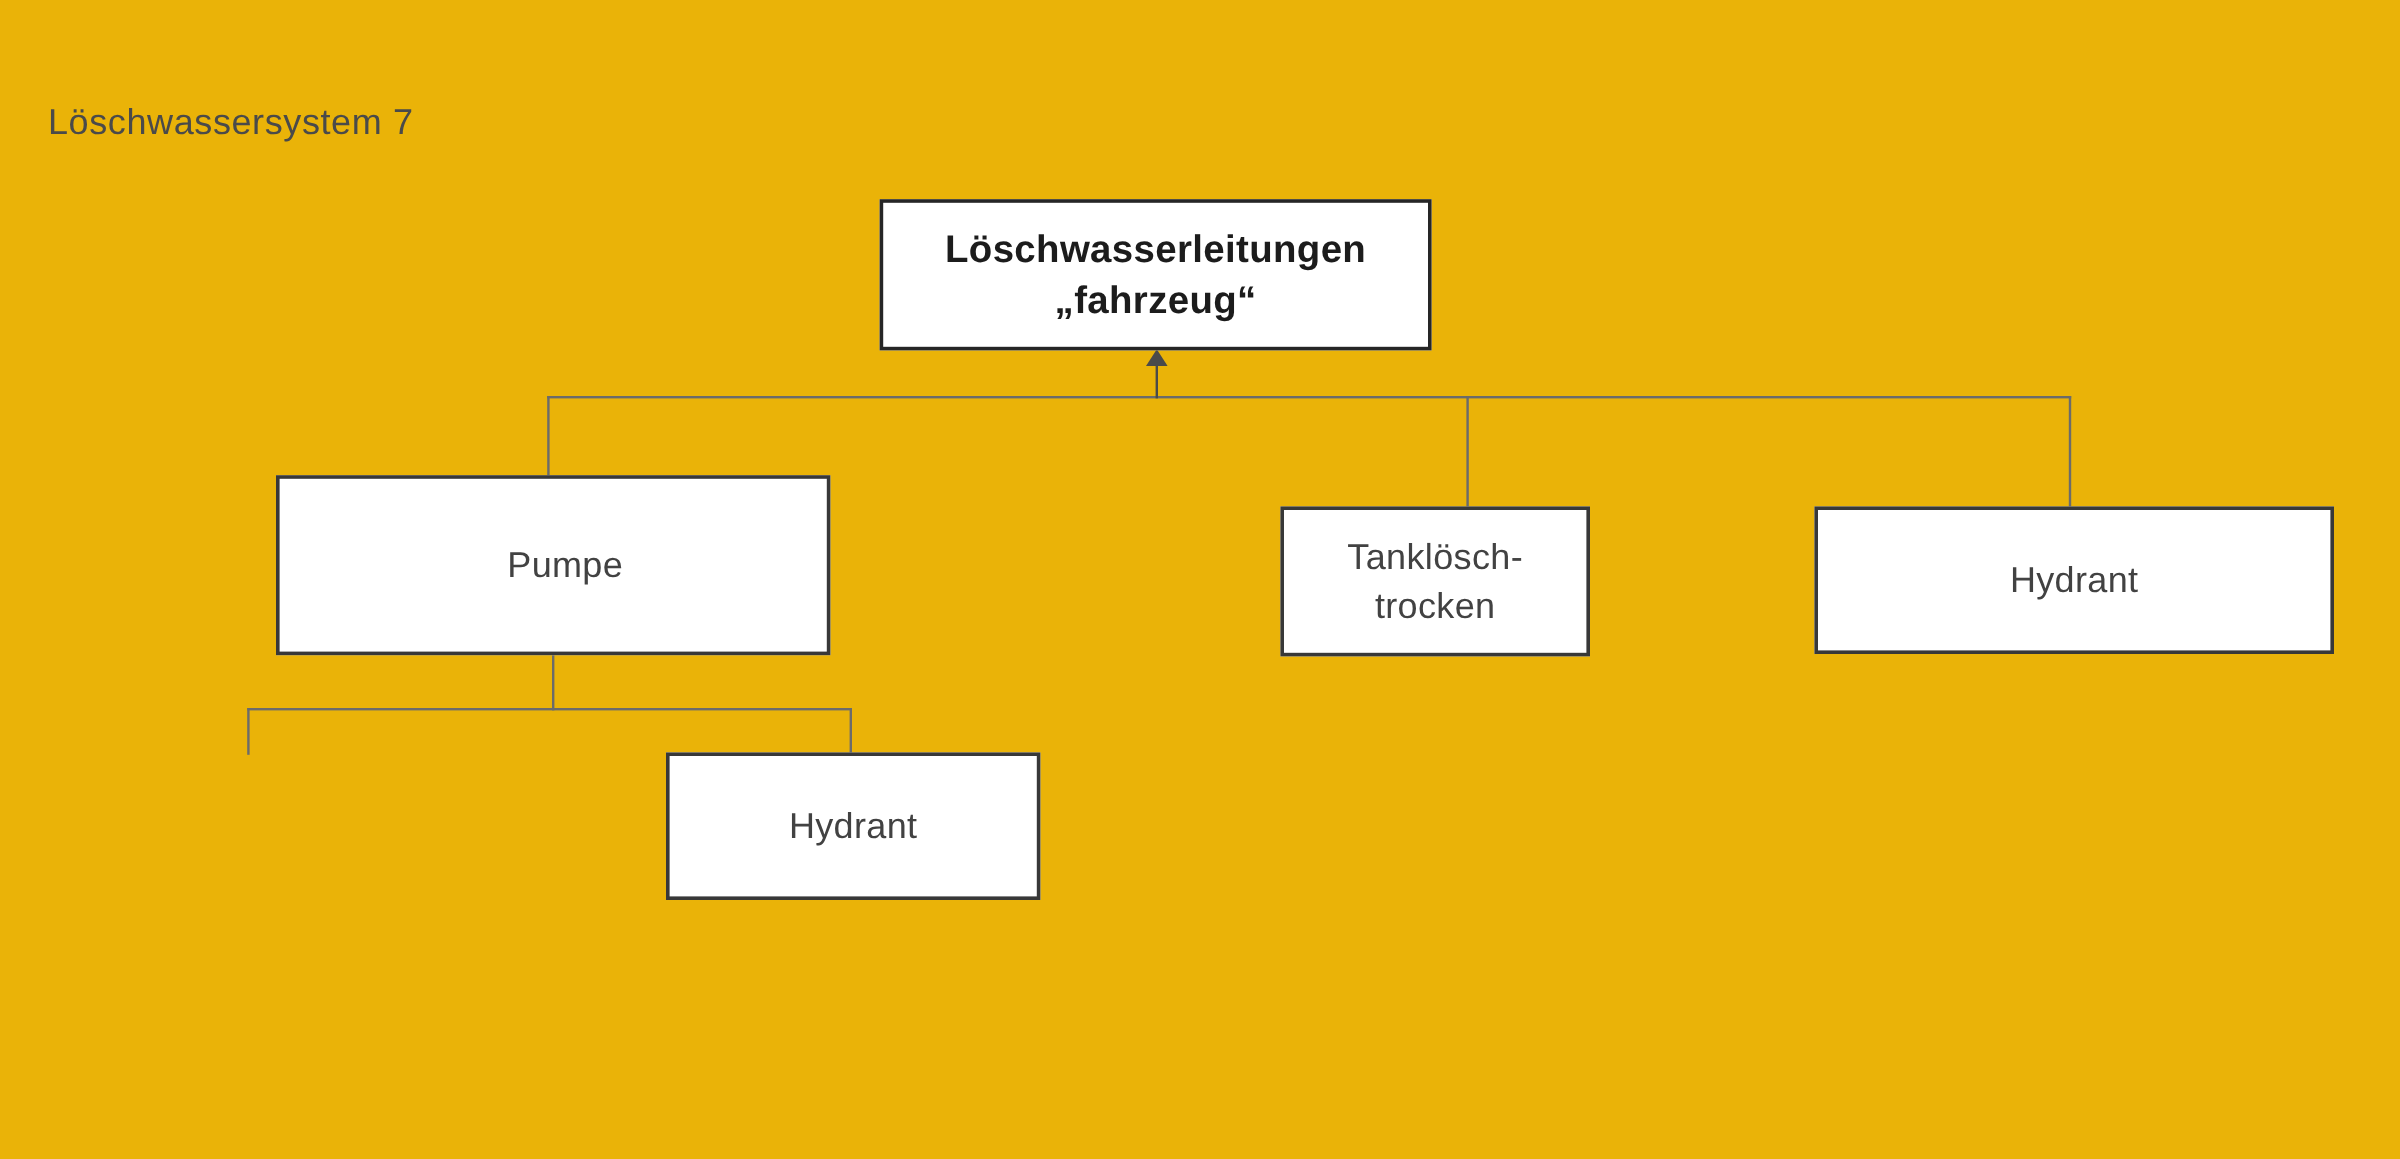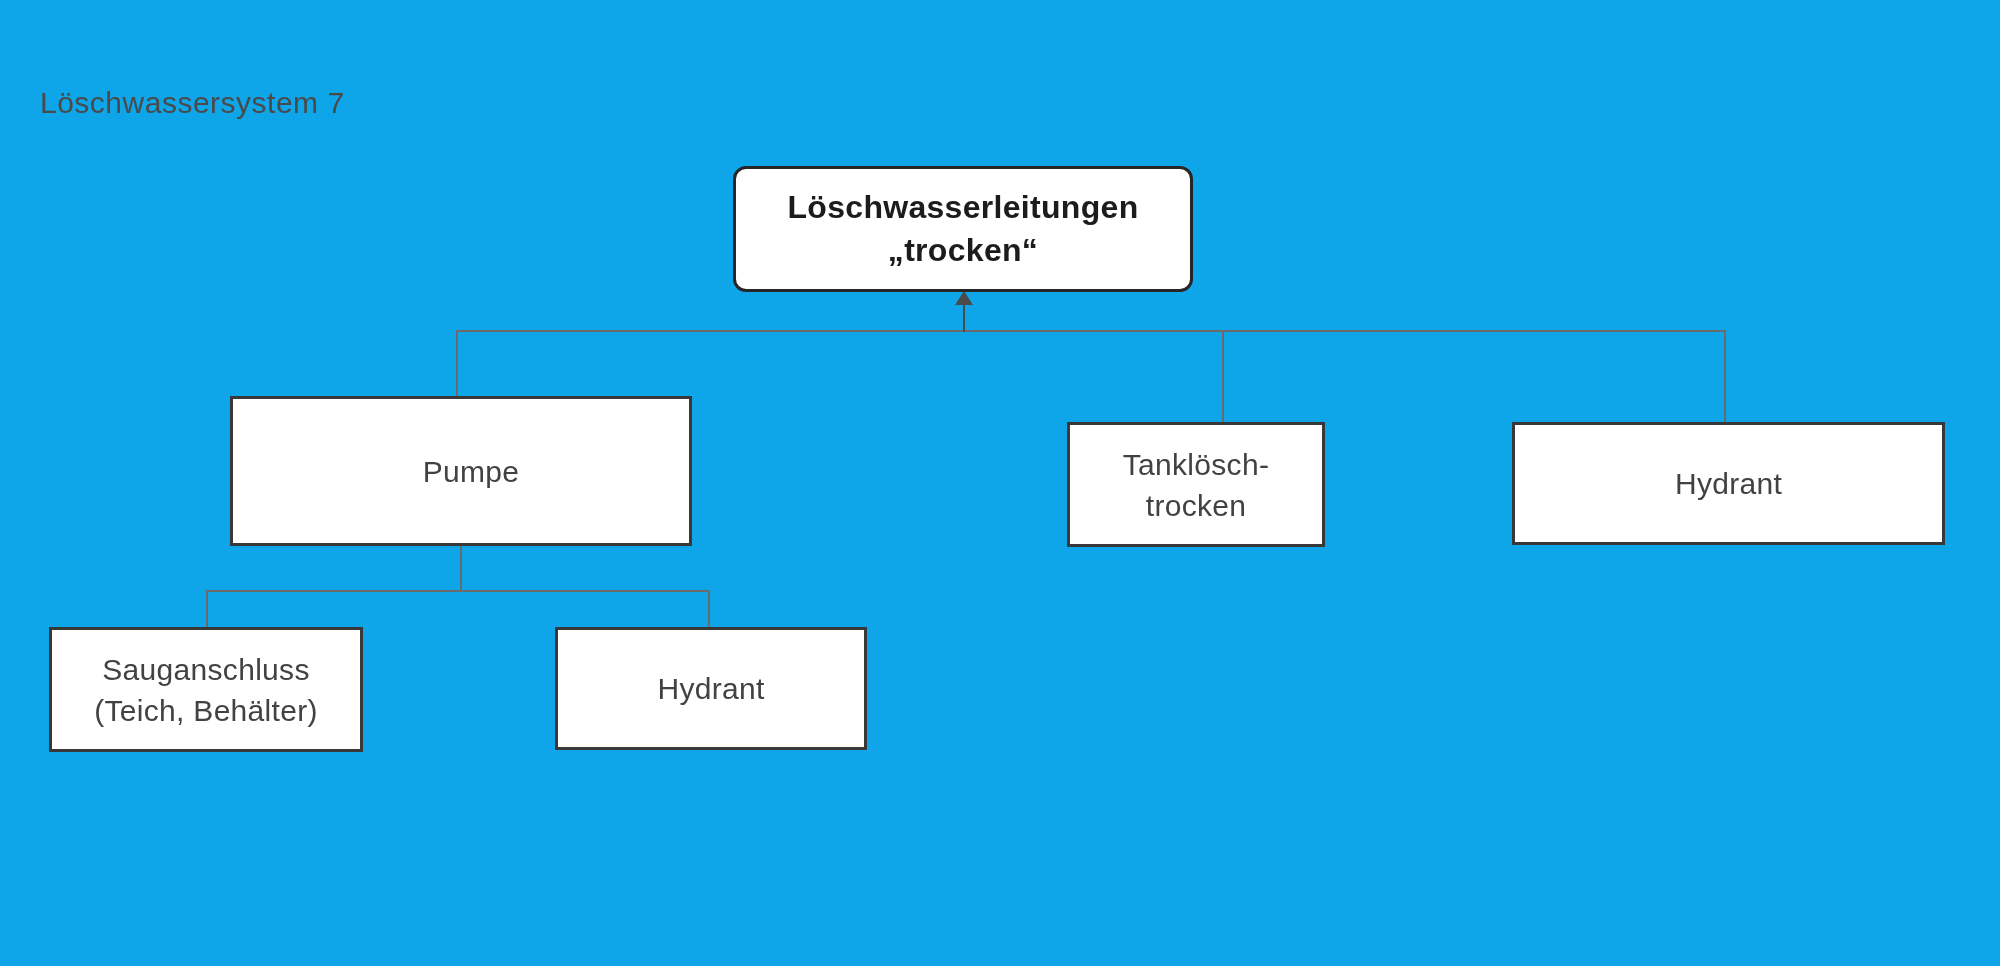--- a/index.html
+++ b/index.html
@@ -4,21 +4,21 @@
 <style>
   html, body {
     margin: 0;
     padding: 0;
     background: #ffffff;
   }
   #canvas {
     position: relative;
     width: 2000px;
     height: 966px;
-    background: #0ea5e9;
+    background: #eab308;
     font-family: "Liberation Sans", sans-serif;
     overflow: hidden;
   }
   .fig-title {
     position: absolute;
     left: 40px;
     top: 86px;
     font-size: 30px;
     color: #4a4a4a;
     letter-spacing: 0.5px;
@@ -48,21 +48,21 @@
     line-height: 41px;
     letter-spacing: 0.3px;
   }
   .node.root {
     border-color: #262626;
     color: #1c1c1c;
     font-weight: bold;
     font-size: 32px;
     line-height: 43px;
   }
-  #node-root          { left: 733px;  top: 166px; width: 460px; height: 126px; border-radius: 13px; }
+  #node-root          { left: 733px;  top: 166px; width: 460px; height: 126px; }
   #node-pumpe         { left: 230px;  top: 396px; width: 462px; height: 150px; padding-left: 20px; }
   #node-tank          { left: 1067px; top: 422px; width: 258px; height: 125px; }
   #node-hydrant-vd    { left: 1512px; top: 422px; width: 433px; height: 123px; }
   #node-saug          { left: 49px;   top: 627px; width: 314px; height: 125px; }
   #node-hydrant       { left: 555px;  top: 627px; width: 312px; height: 123px; }
   .line {
     position: absolute;
     background: #6b6b6b;
   }
   .hline { height: 2px; }
@@ -100,39 +100,35 @@
   <div class="line vline" id="conn-top-v-right"></div>
   <div class="line vline" id="conn-arrow-shaft"></div>
   <div class="arrowhead" id="conn-arrow-head"></div>
   <div class="line vline" id="conn-pumpe-down"></div>
   <div class="line hline" id="conn-sub-h"></div>
   <div class="line vline" id="conn-sub-v-left"></div>
   <div class="line vline" id="conn-sub-v-right"></div>
 
   <div class="node root" id="node-root">
     <span>Löschwasserleitungen</span>
-    <span>„trocken“</span>
+    <span>„fahrzeug“</span>
   </div>
 
   <div class="node" id="node-pumpe">
     <span>Pumpe</span>
   </div>
 
   <div class="node" id="node-tank">
     <span>Tanklösch-</span>
     <span>trocken</span>
   </div>
 
   <div class="node" id="node-hydrant-vd">
     <span>Hydrant</span>
   </div>
 
-  <div class="node" id="node-saug">
-    <span>Sauganschluss</span>
-    <span>(Teich, Behälter)</span>
-  </div>
 
   <div class="node" id="node-hydrant">
     <span>Hydrant</span>
   </div>
 
 
 </div>
 
 </body></html>

